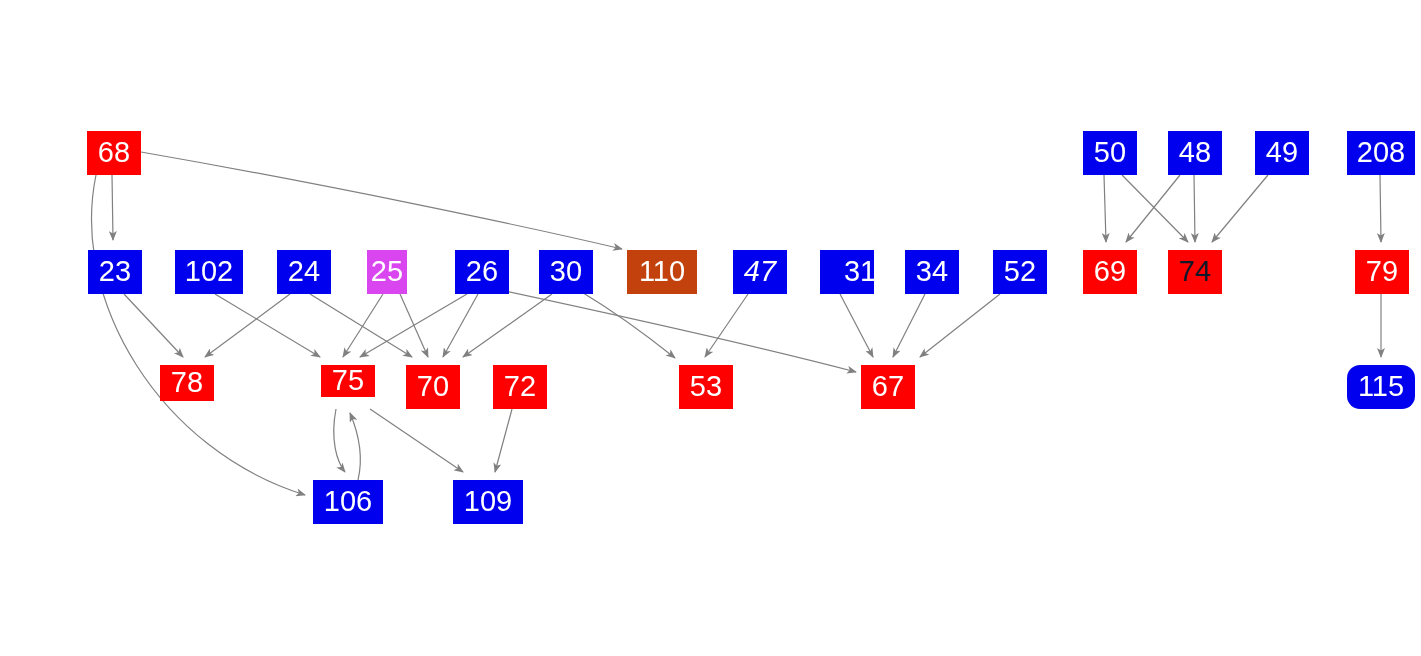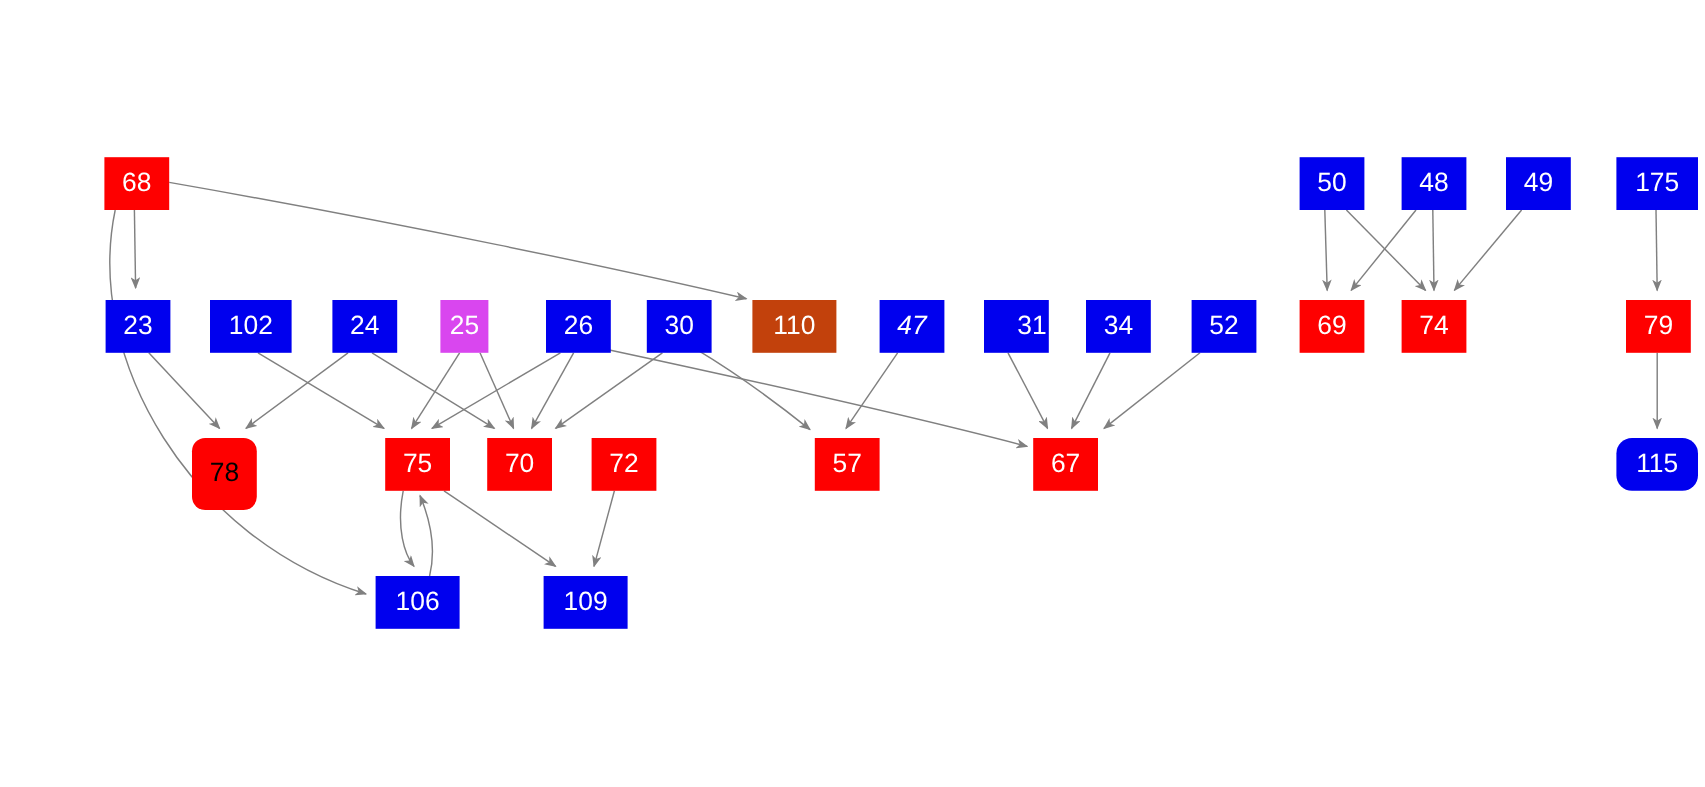--- a/index.html
+++ b/index.html
@@ -24,21 +24,21 @@
     width: 1421px;
     height: 656px;
     pointer-events: none;
   }
   .node {
     position: absolute;
     display: flex;
     align-items: center;
     justify-content: center;
     color: #ffffff;
-    font-size: 22px;
+    font-size: 29px;
     line-height: 1;
     letter-spacing: 0px;
     box-sizing: border-box;
     user-select: none;
   }
   .node-label {
     display: block;
     transform: translateY(-1px);
   }
 </style>
@@ -91,21 +91,21 @@
       <div class="node" style="left: 1083px; top: 131px; width: 54px; height: 44px; background: rgb(0, 0, 238); color: rgb(255, 255, 255);">
         <span class="node-label">50</span>
       </div>
       <div class="node" style="left: 1168px; top: 131px; width: 54px; height: 44px; background: rgb(0, 0, 238); color: rgb(255, 255, 255);">
         <span class="node-label">48</span>
       </div>
       <div class="node" style="left: 1255px; top: 131px; width: 54px; height: 44px; background: rgb(0, 0, 238); color: rgb(255, 255, 255);">
         <span class="node-label">49</span>
       </div>
       <div class="node" style="left: 1347px; top: 131px; width: 68px; height: 44px; background: rgb(0, 0, 238); color: rgb(255, 255, 255);">
-        <span class="node-label">175</span>
+        <span class="node-label">208</span>
       </div>
       <div class="node" style="left: 88px; top: 250px; width: 54px; height: 44px; background: rgb(0, 0, 238); color: rgb(255, 255, 255);">
         <span class="node-label">23</span>
       </div>
       <div class="node" style="left: 175px; top: 250px; width: 68px; height: 44px; background: rgb(0, 0, 238); color: rgb(255, 255, 255);">
         <span class="node-label">102</span>
       </div>
       <div class="node" style="left: 277px; top: 250px; width: 54px; height: 44px; background: rgb(0, 0, 238); color: rgb(255, 255, 255);">
         <span class="node-label">24</span>
       </div>
@@ -129,40 +129,40 @@
       </div>
       <div class="node" style="left: 905px; top: 250px; width: 54px; height: 44px; background: rgb(0, 0, 238); color: rgb(255, 255, 255);">
         <span class="node-label">34</span>
       </div>
       <div class="node" style="left: 993px; top: 250px; width: 54px; height: 44px; background: rgb(0, 0, 238); color: rgb(255, 255, 255);">
         <span class="node-label">52</span>
       </div>
       <div class="node" style="left: 1083px; top: 250px; width: 54px; height: 44px; background: rgb(254, 0, 0); color: rgb(255, 255, 255);">
         <span class="node-label">69</span>
       </div>
-      <div class="node" style="left: 1168px; top: 250px; width: 54px; height: 44px; background: rgb(254, 0, 0); color: #ffffff;">
+      <div class="node" style="left: 1168px; top: 250px; width: 54px; height: 44px; background: rgb(254, 0, 0); color: #0f172a;">
         <span class="node-label">74</span>
       </div>
       <div class="node" style="left: 1355px; top: 250px; width: 54px; height: 44px; background: rgb(254, 0, 0); color: rgb(255, 255, 255); align-items: center;">
         <span class="node-label">79</span>
       </div>
-      <div class="node" style="left: 160px; top: 365px; width: 54px; height: 60px; background: rgb(254, 0, 0); color: #000000; border-radius: 11px;">
+      <div class="node" style="left: 160px; top: 365px; width: 54px; height: 36px; background: rgb(254, 0, 0); color: #ffffff;">
         <span class="node-label">78</span>
       </div>
-      <div class="node" style="left: 321px; top: 365px; width: 54px; height: 44px; background: rgb(254, 0, 0); color: rgb(255, 255, 255);">
+      <div class="node" style="left: 321px; top: 365px; width: 54px; height: 32px; background: rgb(254, 0, 0); color: rgb(255, 255, 255);">
         <span class="node-label">75</span>
       </div>
       <div class="node" style="left: 406px; top: 365px; width: 54px; height: 44px; background: rgb(254, 0, 0); color: rgb(255, 255, 255);">
         <span class="node-label">70</span>
       </div>
       <div class="node" style="left: 493px; top: 365px; width: 54px; height: 44px; background: rgb(254, 0, 0); color: rgb(255, 255, 255);">
         <span class="node-label">72</span>
       </div>
       <div class="node" style="left: 679px; top: 365px; width: 54px; height: 44px; background: rgb(254, 0, 0); color: rgb(255, 255, 255);">
-        <span class="node-label">57</span>
+        <span class="node-label">53</span>
       </div>
       <div class="node" style="left: 861px; top: 365px; width: 54px; height: 44px; background: rgb(254, 0, 0); color: rgb(255, 255, 255);">
         <span class="node-label">67</span>
       </div>
       <div class="node" style="left: 1347px; top: 365px; width: 68px; height: 44px; background: rgb(0, 0, 238); color: rgb(255, 255, 255); border-radius: 13px;">
         <span class="node-label">115</span>
       </div>
       <div class="node" style="left: 313px; top: 480px; width: 70px; height: 44px; background: rgb(0, 0, 238); color: rgb(255, 255, 255);">
         <span class="node-label">106</span>
       </div>

